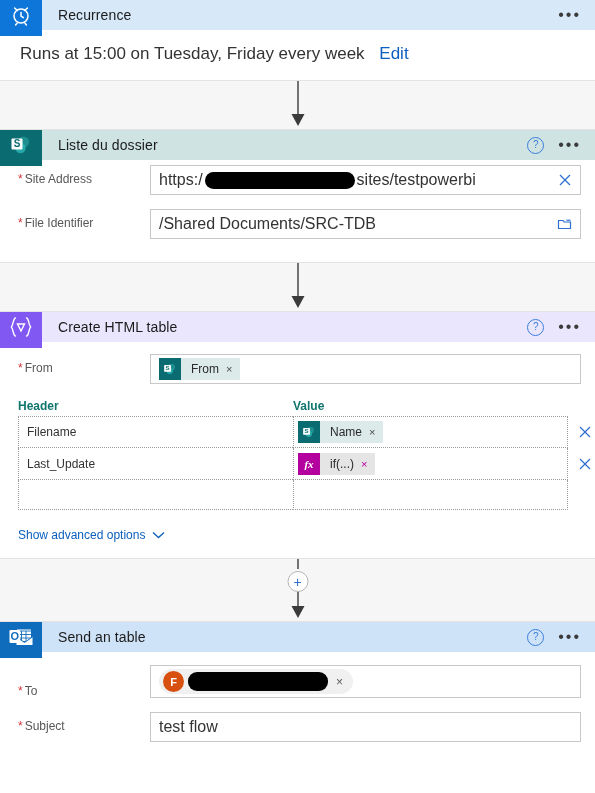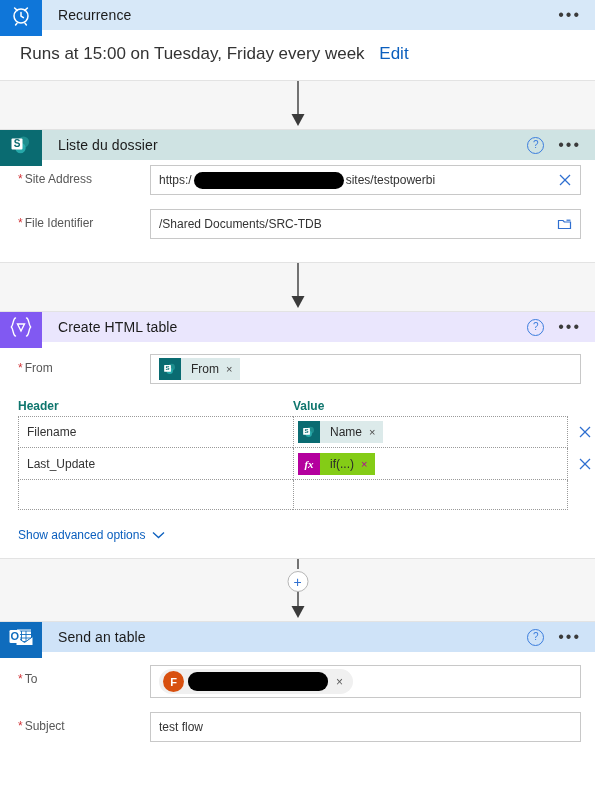--- a/index.html
+++ b/index.html
@@ -127,21 +127,21 @@
     border: 1px solid #c8c8c8;
     background: #ffffff;
     min-height: 30px;
     display: flex;
     align-items: center;
     padding: 0 8px;
     box-sizing: border-box;
     position: relative;
   }
   .input-text {
-    font-size: 12px;
+    font-size: 16px;
     color: #333333;
     white-space: nowrap;
   }
   .trailing-icon {
     position: absolute;
     right: 8px;
     top: 50%;
     transform: translateY(-50%);
     display: flex;
     align-items: center;
@@ -180,21 +180,21 @@
   }
   .token-x {
     padding-right: 8px;
     color: #4a4a4a;
     font-size: 11px;
     cursor: pointer;
   }
   .tk-sp .token-ico { background: #0a6b71; }
   .tk-sp .token-body { background: #dceaea; display: flex; align-items: center; }
   .tk-fx .token-ico { background: #b4009e; }
-  .tk-fx .token-body { background: #84cc16; display: flex; align-items: center; }
+  .tk-fx .token-body { background: #e5e5e5; display: flex; align-items: center; }
   .tk-fx .token-x { color: #b4009e; }
 
   
   .hv-wrap {
     padding: 8px 0 4px 8px;
   }
   .hv-labels {
     display: flex;
     font-size: 12px;
     font-weight: bold;
@@ -551,21 +551,21 @@
         </svg>
       </div>
       <div class="card-title">Send an table</div>
       <div class="hdr-actions">
         <span class="help-icon">?</span>
         <span class="ellipsis">•••</span>
       </div>
     </div>
     <div class="card-body">
 
-      <div class="field-row" style="padding-top:13px;">
+      <div class="field-row" style="padding-top:13px;align-items:flex-end;">
         <div class="field-label">
           <span class="req">*</span><span>To</span>
         </div>
         <div class="field-control">
           <div class="input-box" style="min-height:32px;padding:3px 8px;">
             <span class="to-pill">
               <span class="avatar">F</span>
               <span class="redact" style="width:140px;height:19px;margin-left:4px;"></span>
               <span class="pill-x">×</span>
             </span>

